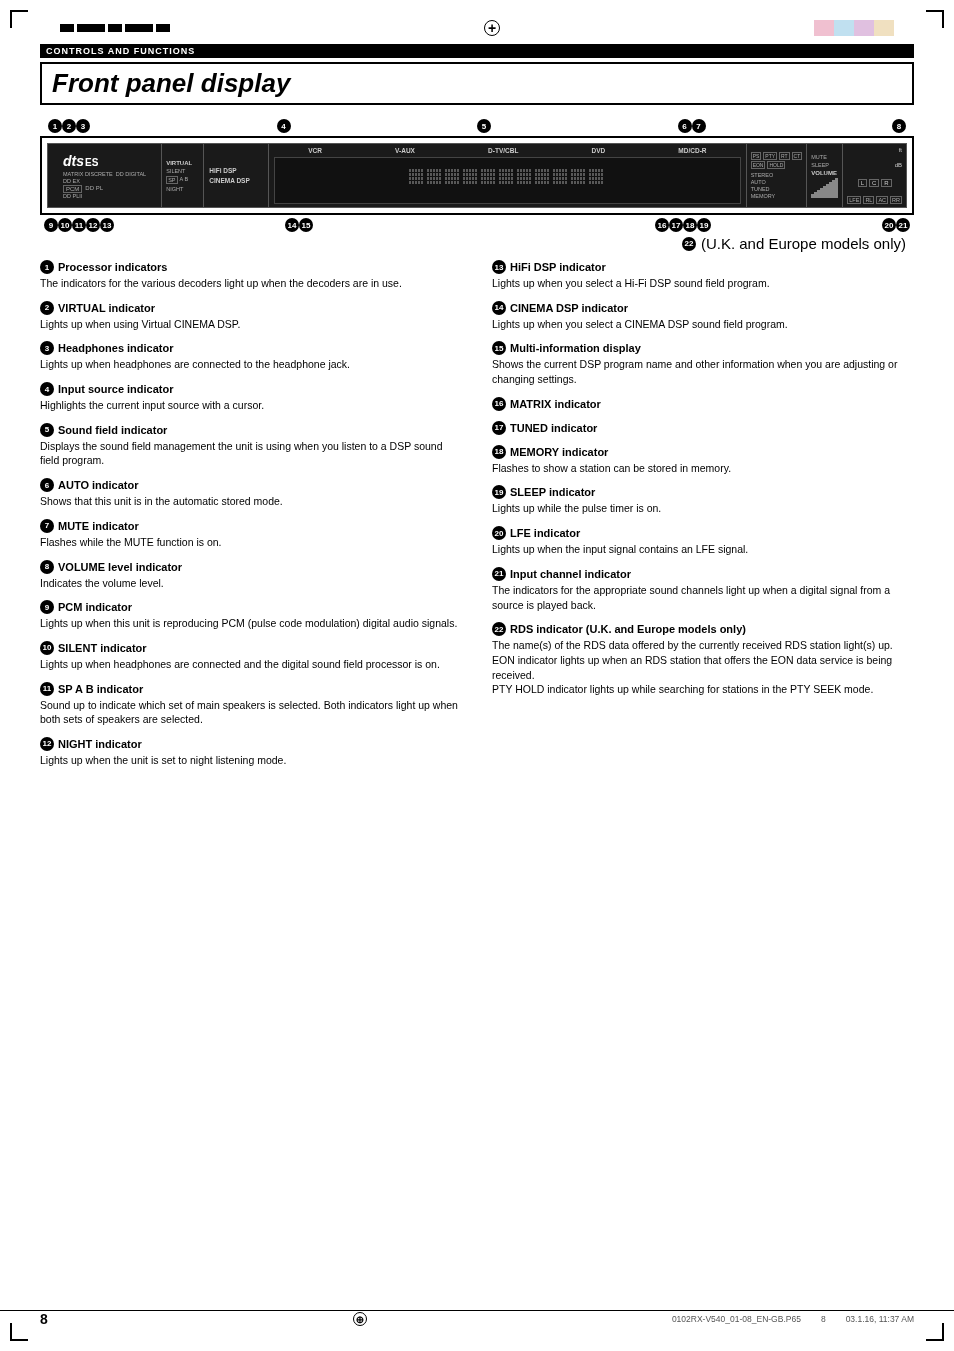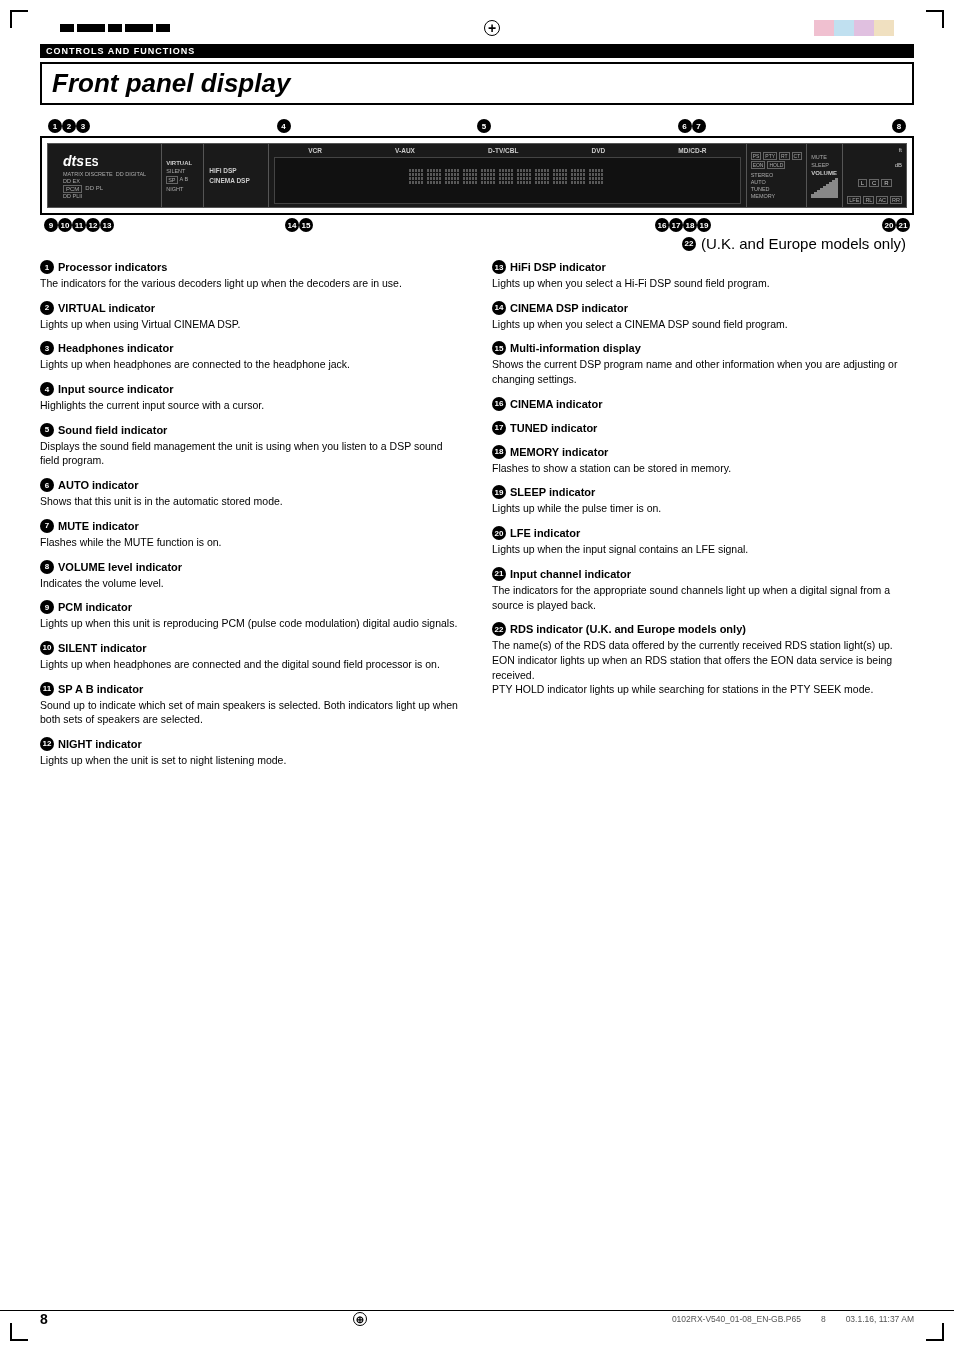--- a/index.html
+++ b/index.html
@@ -739,21 +739,21 @@
         <div class="desc-title">
           <div class="desc-num">15</div>
           <strong>Multi-information display</strong>
         </div>
         <div class="desc-text">Shows the current DSP program name and other information when you are adjusting or changing settings.</div>
       </div>
 
       <div class="desc-item">
         <div class="desc-title">
           <div class="desc-num">16</div>
-          <strong>CINEMA indicator</strong>
+          <strong>MATRIX indicator</strong>
         </div>
       </div>
 
       <div class="desc-item">
         <div class="desc-title">
           <div class="desc-num">17</div>
           <strong>TUNED indicator</strong>
         </div>
       </div>
 

